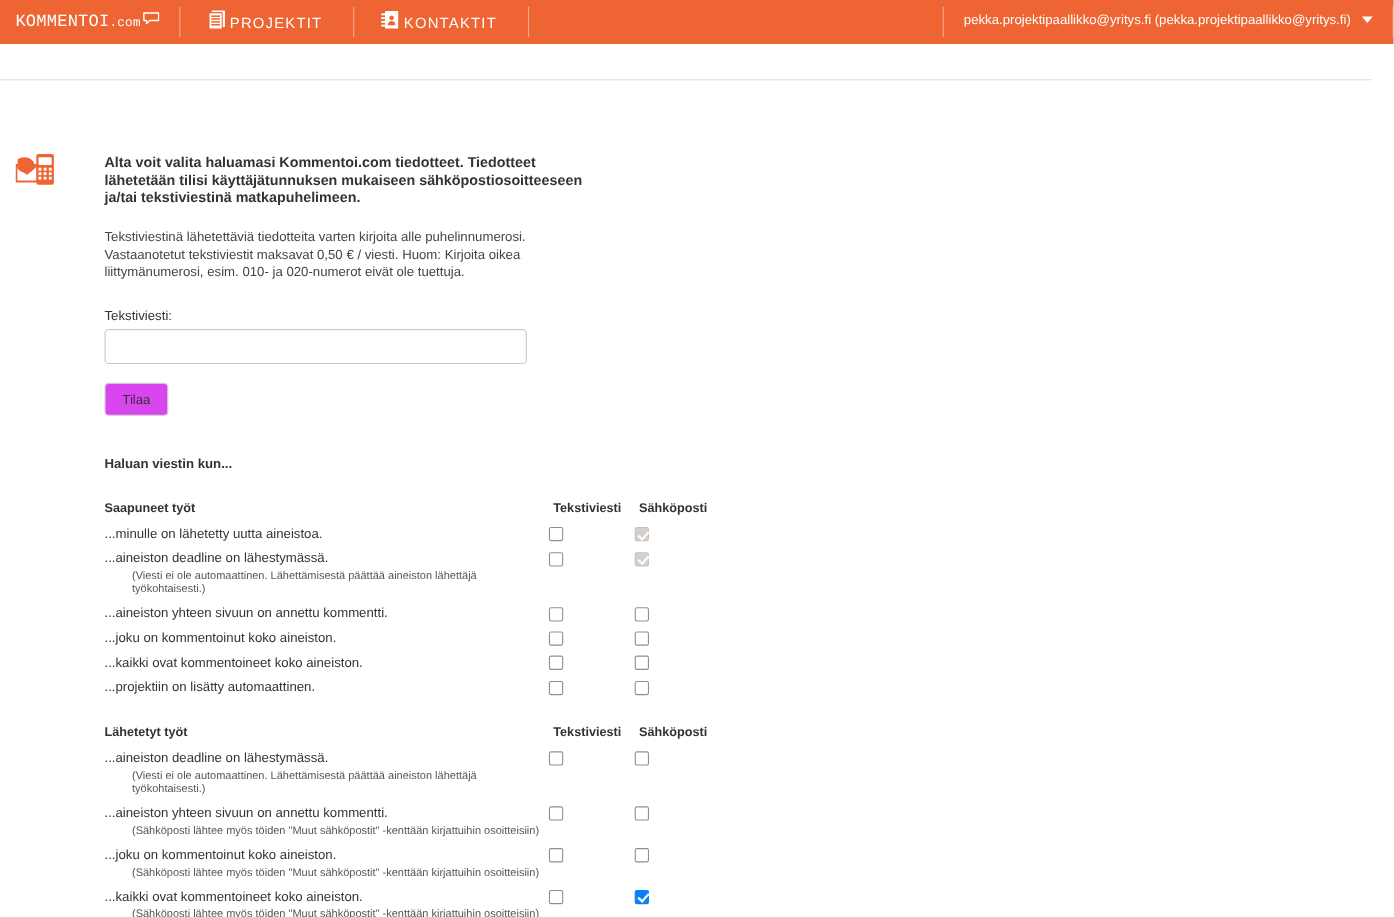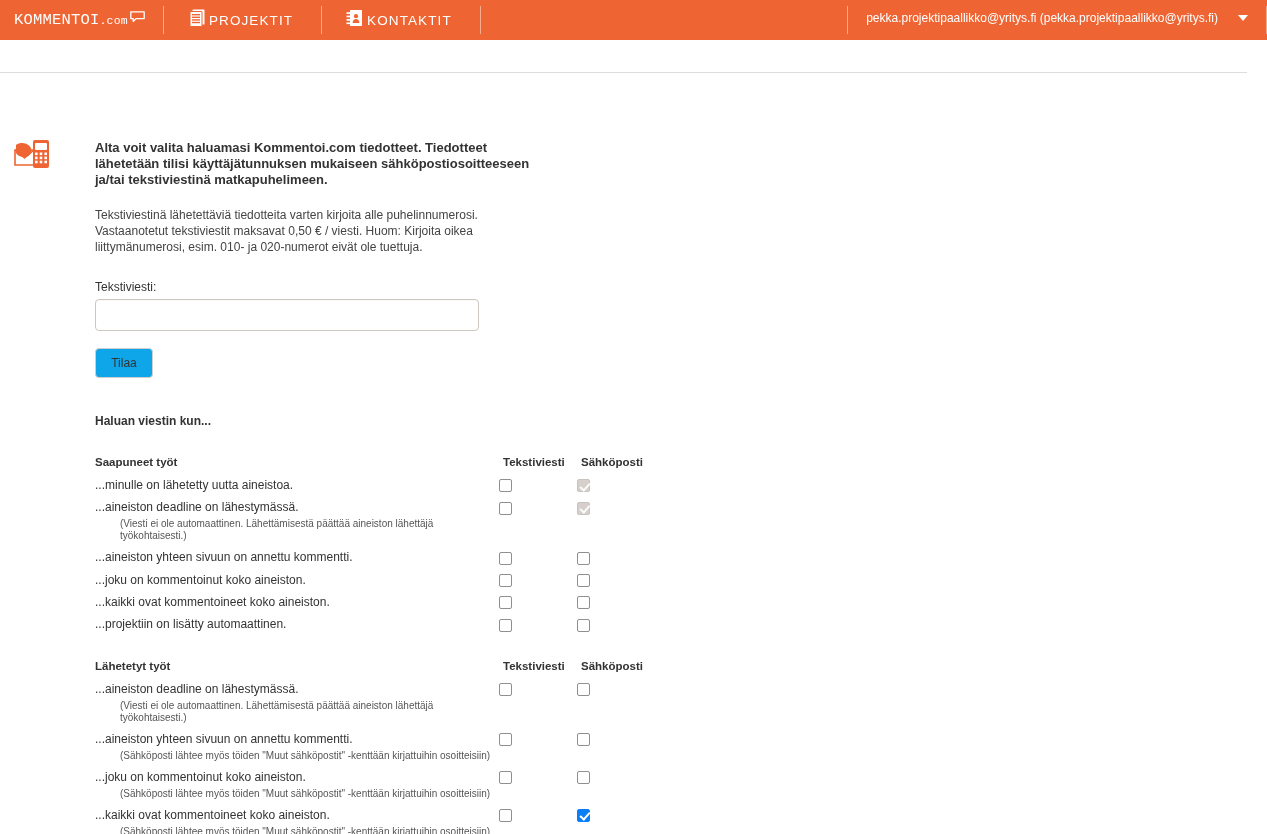--- a/index.html
+++ b/index.html
@@ -65,21 +65,21 @@
   .navitem .label {
     color: #ffffff;
     font-size: 13.5px;
     letter-spacing: 1.1px;
     white-space: nowrap;
   }
   .nav-spacer { flex: 1 1 auto; }
   .account {
     display: flex;
     align-items: center;
-    gap: 20px;
+    gap: 10px;
     padding: 0 18px 0 18px;
     height: 36px;
     cursor: pointer;
     justify-content: space-between;
   }
   .account .label {
     color: #ffffff;
     font-size: 12px;
     white-space: nowrap;
   }
@@ -157,21 +157,21 @@
     font-family: "Liberation Sans", sans-serif;
     color: #333;
     outline: none;
     box-shadow: inset 0 1px 1px rgba(0,0,0,0.03);
   }
   button.tilaa {
     margin-top: 17px;
     min-width: 58px;
     height: 30px;
     padding: 0 12px;
-    background: #0ea5e9;
+    background: #d946ef;
     border: 1px solid #cfcfcf;
     border-radius: 4px;
     font-size: 12px;
     font-family: "Liberation Sans", sans-serif;
     color: #333;
     cursor: pointer;
   }
 
   .section-title {
     font-size: 12px;

